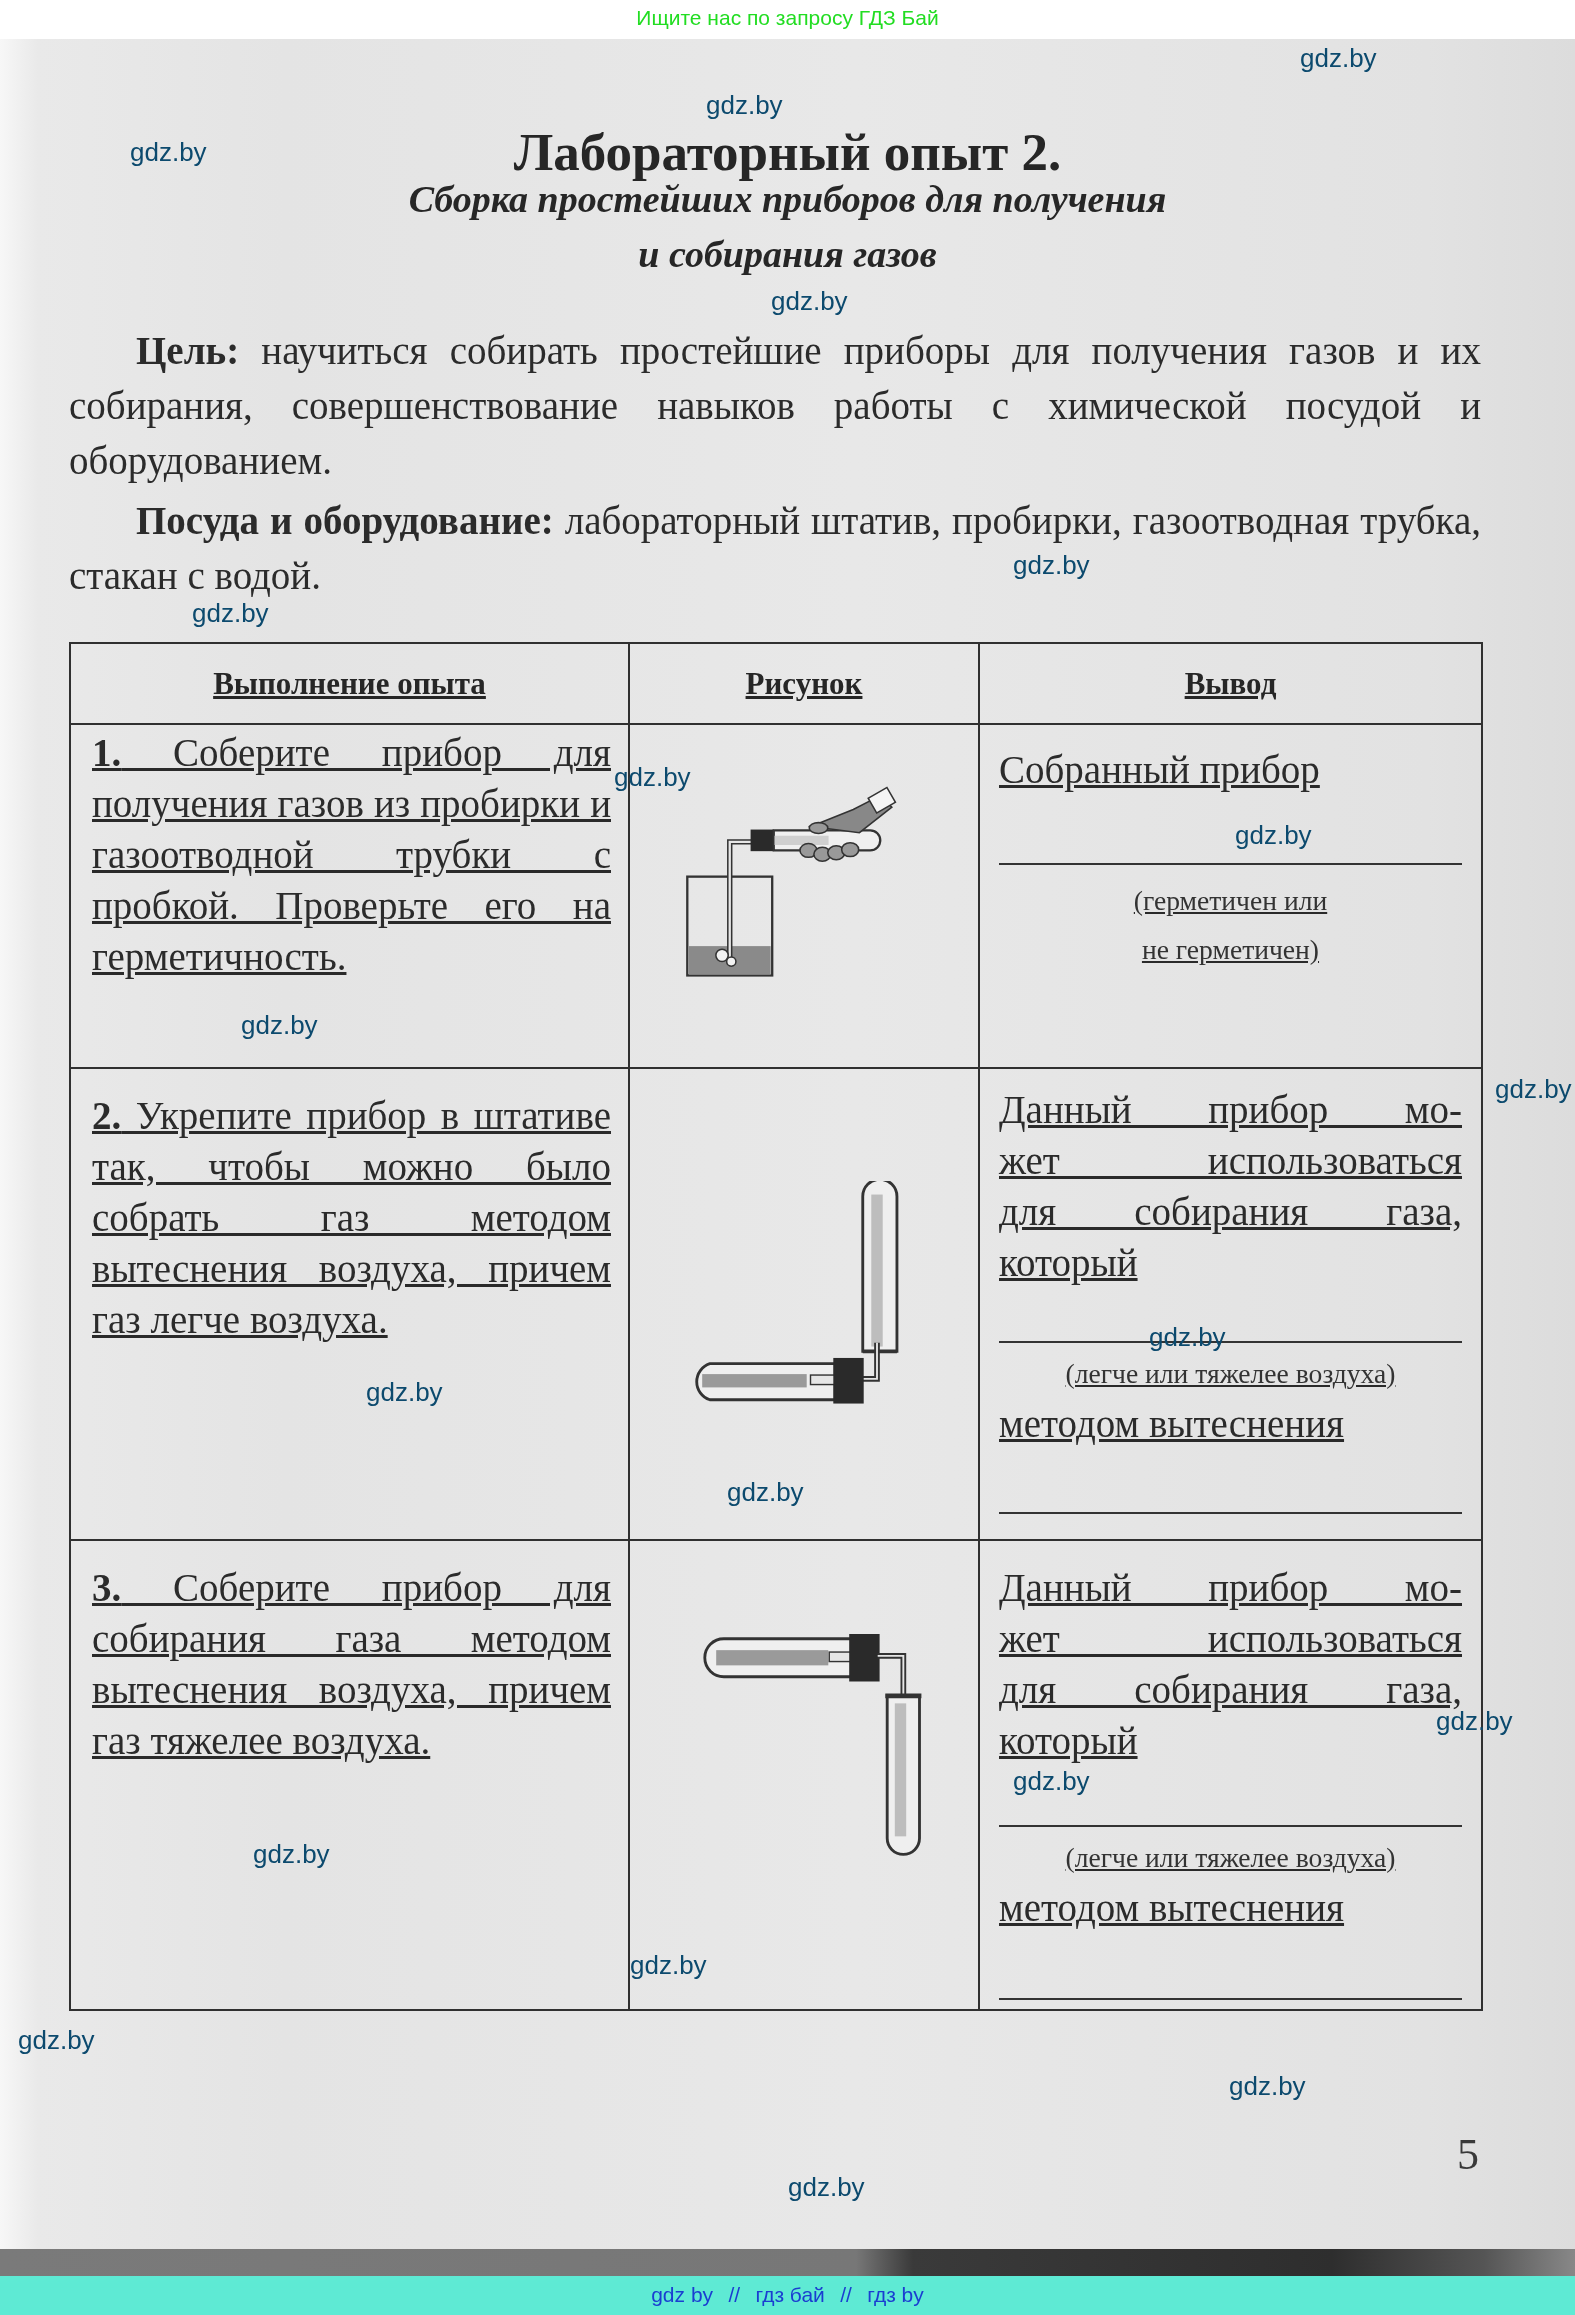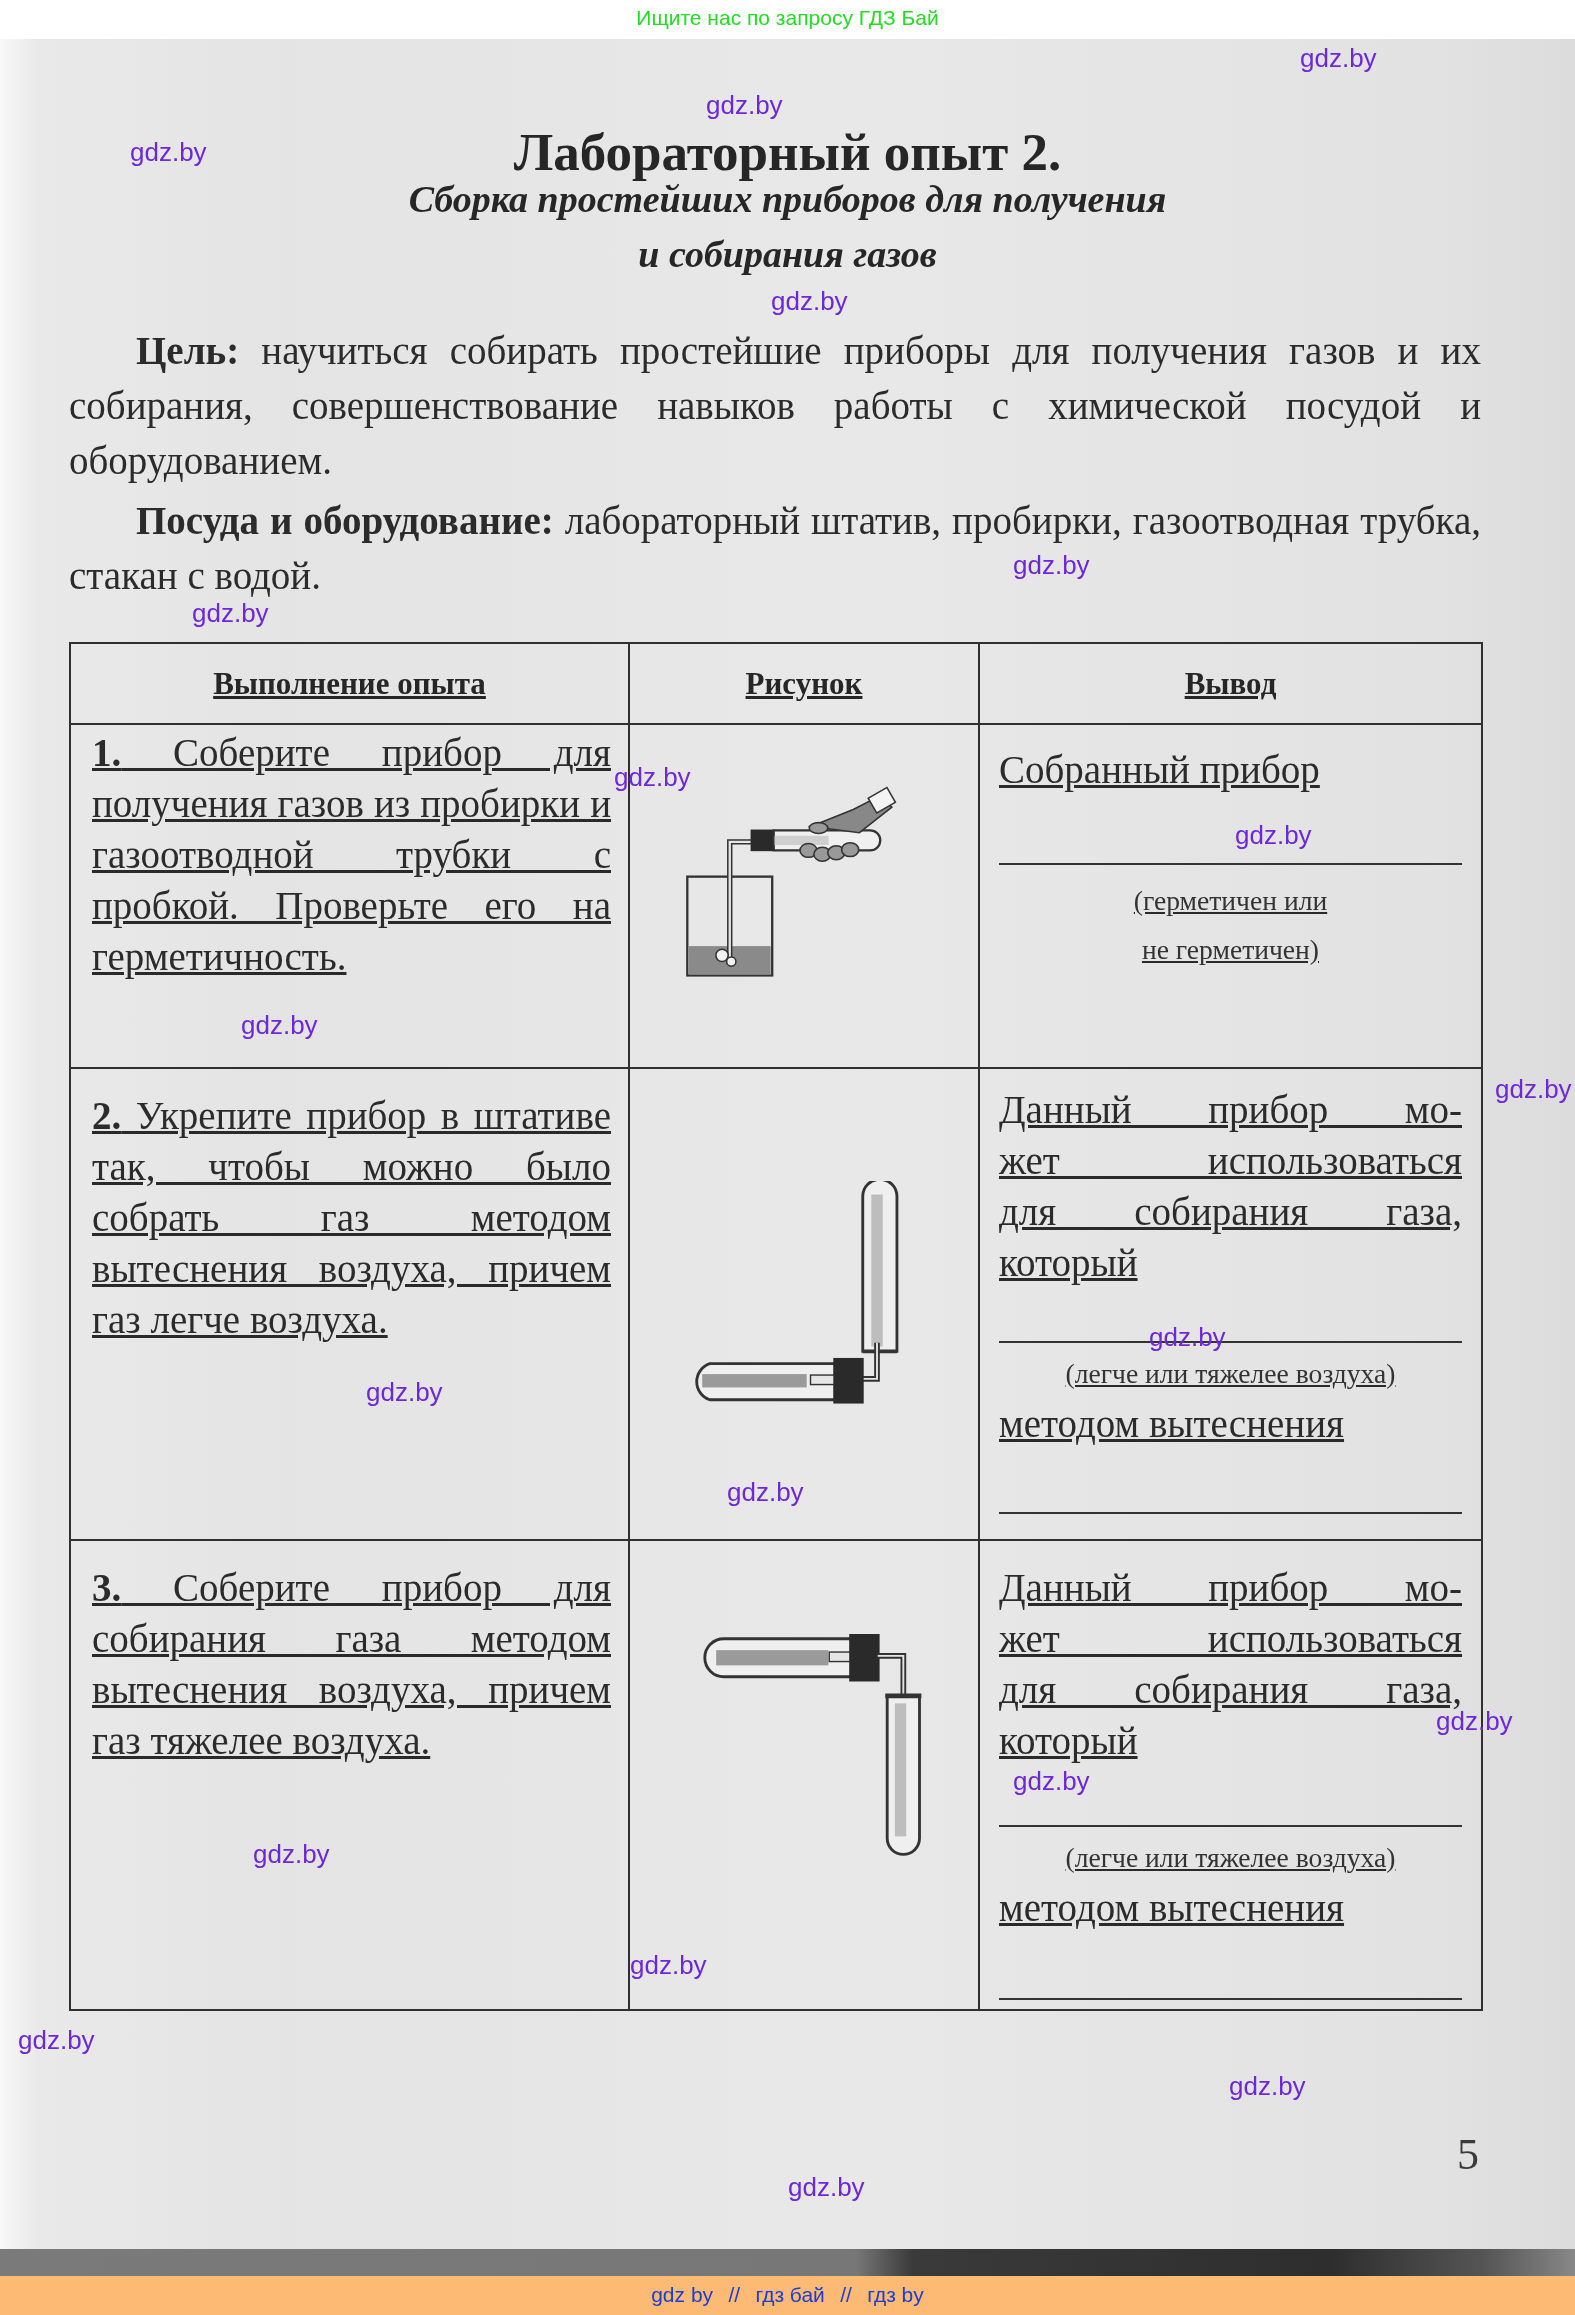--- a/index.html
+++ b/index.html
@@ -8,21 +8,21 @@
 
   .top-banner { position: absolute; left: 0; top: 0; width: 1575px; height: 39px; background: #ffffff;
     text-align: center; font-family: "Liberation Sans", "DejaVu Sans", sans-serif; font-size: 21px; line-height: 36px; }
   .top-banner a { text-decoration: none; }
 
   .scan { position: absolute; left: 0; top: 39px; width: 1575px; height: 2210px;
     background: linear-gradient(90deg, #f7f7f7 0px, #e9e9e9 38px, #e4e4e4 285px, #e8e8e8 856px, #e2e2e2 1427px, #dcdcdc 1575px); }
   .shadow-strip { position: absolute; left: 0; top: 2249px; width: 1575px; height: 27px;
     background: linear-gradient(90deg, #7a7a7a 0px, #777 856px, #3a3a3a 913px, #2e2e2e 1332px, #555 1484px, #888 1575px); }
 
-  .footer-links { position: absolute; left: 0; top: 2276px; width: 1575px; height: 40px; background: #fdba74;
+  .footer-links { position: absolute; left: 0; top: 2276px; width: 1575px; height: 40px; background: #5eead4;
     text-align: center; font-family: "Liberation Sans", "DejaVu Sans", sans-serif; font-size: 21px; line-height: 38px; }
   .footer-links a { color: #1a3ed1; text-decoration: none; }
   .footer-links .sep { color: #1a3ed1; padding: 0 9.5px; }
 
   .title { position: absolute; left: 0; width: 1575px; text-align: center; color: #262626; }
   .title-1 { top: 122px; font-size: 53px; font-weight: bold; }
   .title-2 { top: 177px; font-size: 38px; font-weight: bold; font-style: italic; }
   .title-3 { top: 232px; font-size: 38px; font-weight: bold; font-style: italic; }
 
   .para { position: absolute; left: 69px; width: 1412px; font-size: 39px; line-height: 55px; text-align: justify; color: #2b2b2b; }
@@ -40,21 +40,21 @@
   .task .num { font-weight: bold; }
   .fig { position: relative; height: 100%; }
   .fig svg { position: absolute; }
 
   .concl { position: relative; padding: 13.3px 19px 0 19px; font-size: 39px; line-height: 51px; color: #2b2b2b; }
   .concl .just { text-align: justify; text-align-last: justify; }
   .concl .last { text-align: left; }
   .blank-line { border-bottom: 2.9px solid #333; height: 0; margin: 0 0 0 0; }
   .hint { font-size: 27.6px; text-align: center; line-height: 49px; color: #333; }
 
-  .wm { position: absolute; font-family: "Liberation Sans", "DejaVu Sans", sans-serif; font-size: 26px; color: #6d28d9; }
+  .wm { position: absolute; font-family: "Liberation Sans", "DejaVu Sans", sans-serif; font-size: 26px; color: #0c4a6e; }
   .page-num { position: absolute; left: 1457px; top: 2129px; font-size: 44px; color: #3a3a3a; }
 </style>
 </head>
 <body>
 
 <div class="top-banner">
   <a href="#" style="color:#22dd22">Ищите нас по запросу ГДЗ Бай</a>
 </div>
 
 <div class="scan"></div>

